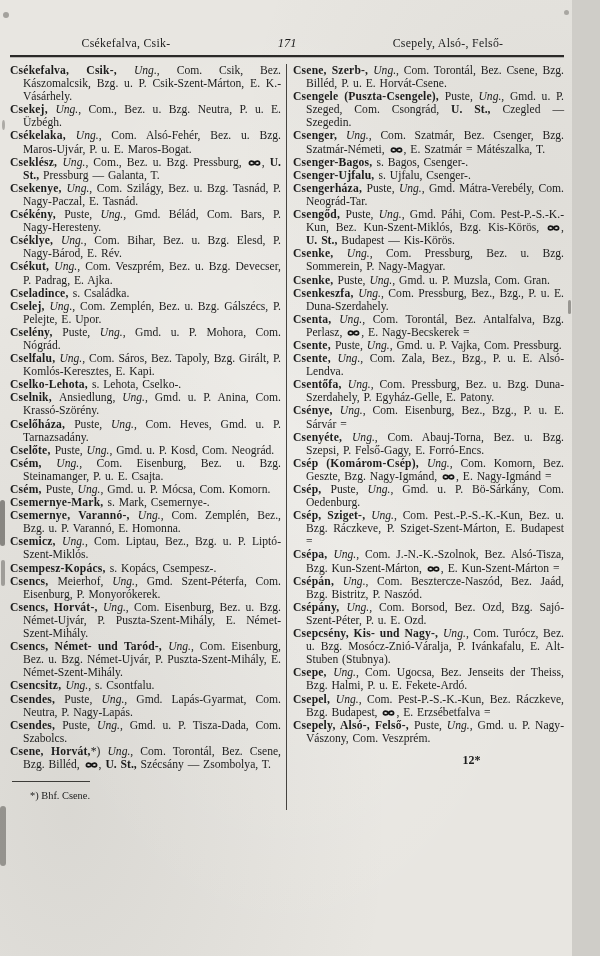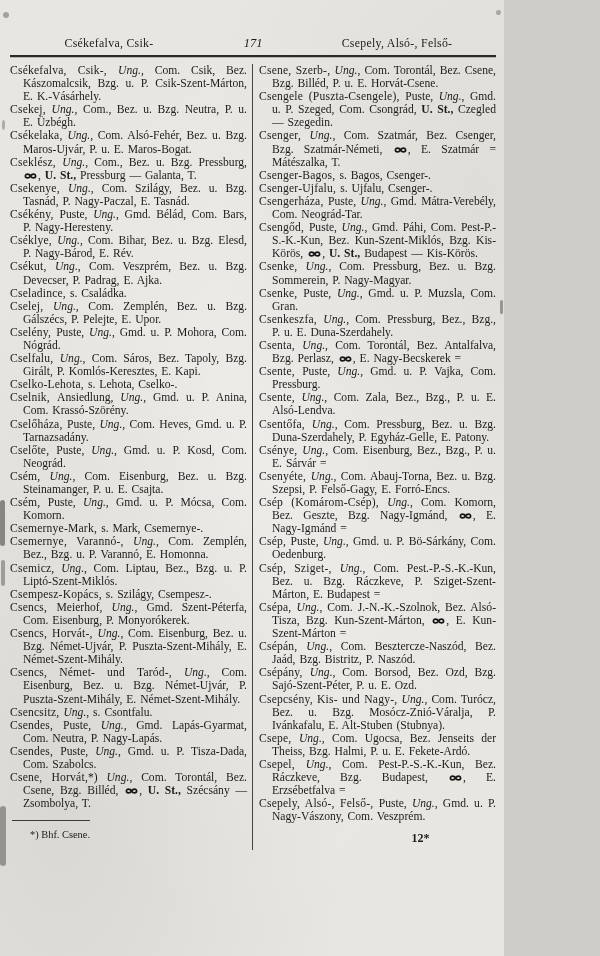--- a/index.html
+++ b/index.html
@@ -1,18 +1,18 @@
 <!DOCTYPE html>
 <html><head>
 <meta charset="utf-8">
 <style>
   html,body{margin:0;padding:0;background:#cfcdc8;}
   .page{
     position:relative;
-    width:504px;height:956px;
+    width:572px;height:956px;
     box-sizing:border-box;
     overflow:hidden;
     background:
       radial-gradient(ellipse at 12% 85%, rgba(90,90,85,.10), transparent 45%),
       radial-gradient(ellipse at 95% 20%, rgba(110,110,105,.07), transparent 40%),
       radial-gradient(ellipse at 50% 50%, rgba(255,255,255,.25), transparent 70%),
       #e8e6e1;
     color:#1c1c1c;
     font-family:"Liberation Serif","DejaVu Serif",serif;
     padding:36px 8px 0 10px;
@@ -31,21 +31,21 @@
   
   .entry{
     margin:0;
     font-size:11.6px;
     line-height:13.1px;
     text-align:justify;
     padding-left:13px;
     text-indent:-13px;
     word-spacing:1px;
   }
-  .run.hw{font-weight:normal;letter-spacing:.2px;}
+  .run.hw{font-weight:bold;letter-spacing:.2px;}
   .run.it{font-style:italic;}
   .run.b{font-weight:bold;}
   .inline-icon{display:inline-block;vertical-align:-1px;margin:0 1px;}
   
   .footnote-rule{width:78px;height:1px;background:#3c3b38;margin:10px 0 5px 2px;}
   .footnote{margin:8px;font-size:10.4px;line-height:12px;padding-left:12px;}
   
   .signature{margin-top:8px;margin-bottom:4px;font-size:12px;font-weight:bold;text-align:center;padding-left:86px;}
   
   .speck{position:absolute;background:#3f3d39;border-radius:50%;filter:blur(.4px);}
@@ -96,21 +96,21 @@
           <p class="entry"><span class="run hw">Cselfalu, </span><span class="run it">Ung.</span><span class="run n">, Com. Sáros, Bez. Tapoly, Bzg. Girált, P. Komlós-Keresztes, E. Kapi.</span></p>
           <p class="entry"><span class="run hw">Cselko-Lehota, </span><span class="run n">s. Lehota, Cselko-.</span></p>
           <p class="entry"><span class="run hw">Cselnik, </span><span class="run n">Ansiedlung, </span><span class="run it">Ung.</span><span class="run n">, Gmd. u. P. Anina, Com. Krassó-Szörény.</span></p>
           <p class="entry"><span class="run hw">Cselőháza, </span><span class="run n">Puste, </span><span class="run it">Ung.</span><span class="run n">, Com. Heves, Gmd. u. P. Tarnazsadány.</span></p>
           <p class="entry"><span class="run hw">Cselőte, </span><span class="run n">Puste, </span><span class="run it">Ung.</span><span class="run n">, Gmd. u. P. Kosd, Com. Neográd.</span></p>
           <p class="entry"><span class="run hw">Csém, </span><span class="run it">Ung.</span><span class="run n">, Com. Eisenburg, Bez. u. Bzg. Steinamanger, P. u. E. Csajta.</span></p>
           <p class="entry"><span class="run hw">Csém, </span><span class="run n">Puste, </span><span class="run it">Ung.</span><span class="run n">, Gmd. u. P. Mócsa, Com. Komorn.</span></p>
           <p class="entry"><span class="run hw">Csemernye-Mark, </span><span class="run n">s. Mark, Csemernye-.</span></p>
           <p class="entry"><span class="run hw">Csemernye, Varannó-, </span><span class="run it">Ung.</span><span class="run n">, Com. Zemplén, Bez., Bzg. u. P. Varannó, E. Homonna.</span></p>
           <p class="entry"><span class="run hw">Csemicz, </span><span class="run it">Ung.</span><span class="run n">, Com. Liptau, Bez., Bzg. u. P. Liptó-Szent-Miklós.</span></p>
-          <p class="entry"><span class="run hw">Csempesz-Kopács, </span><span class="run n">s. Szilágy, Csempesz-.</span></p>
+          <p class="entry"><span class="run hw">Csempesz-Kopács, </span><span class="run n">s. Kopács, Csempesz-.</span></p>
           <p class="entry"><span class="run hw">Csencs, </span><span class="run n">Meierhof, </span><span class="run it">Ung.</span><span class="run n">, Gmd. Szent-Péterfa, Com. Eisenburg, P. Monyorókerek.</span></p>
           <p class="entry"><span class="run hw">Csencs, Horvát-, </span><span class="run it">Ung.</span><span class="run n">, Com. Eisenburg, Bez. u. Bzg. Német-Ujvár, P. Puszta-Szent-Mihály, E. Német-Szent-Mihály.</span></p>
           <p class="entry"><span class="run hw">Csencs, Német- und Taród-, </span><span class="run it">Ung.</span><span class="run n">, Com. Eisenburg, Bez. u. Bzg. Német-Ujvár, P. Puszta-Szent-Mihály, E. Német-Szent-Mihály.</span></p>
           <p class="entry"><span class="run hw">Csencsitz, </span><span class="run it">Ung.</span><span class="run n">, s. Csontfalu.</span></p>
           <p class="entry"><span class="run hw">Csendes, </span><span class="run n">Puste, </span><span class="run it">Ung.</span><span class="run n">, Gmd. Lapás-Gyarmat, Com. Neutra, P. Nagy-Lapás.</span></p>
           <p class="entry"><span class="run hw">Csendes, </span><span class="run n">Puste, </span><span class="run it">Ung.</span><span class="run n">, Gmd. u. P. Tisza-Dada, Com. Szabolcs.</span></p>
           <p class="entry"><span class="run hw">Csene, Horvát,</span><span class="run n">*) </span><span class="run it">Ung.</span><span class="run n">, Com. Torontál, Bez. Csene, Bzg. Billéd, </span><svg width="13" height="8" viewBox="0 0 13 7" style="display: inline-block;" aria-hidden="true" class="inline-icon">
   <path d="M1.4 3.5 C1.4 0.9 5.1 0.9 6.5 3.5 C7.9 6.1 11.6 6.1 11.6 3.5 C11.6 0.9 7.9 0.9 6.5 3.5 C5.1 6.1 1.4 6.1 1.4 3.5 Z" fill="none" stroke="#161616" stroke-width="1.7"></path>
 </svg><span class="run n">, </span><span class="run b">U. St., </span><span class="run n">Szécsány — Zsombolya, T.</span></p>
         </div>

